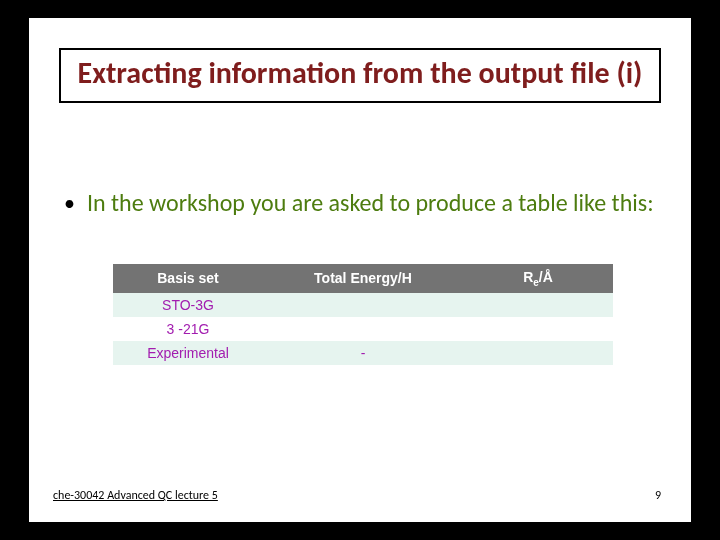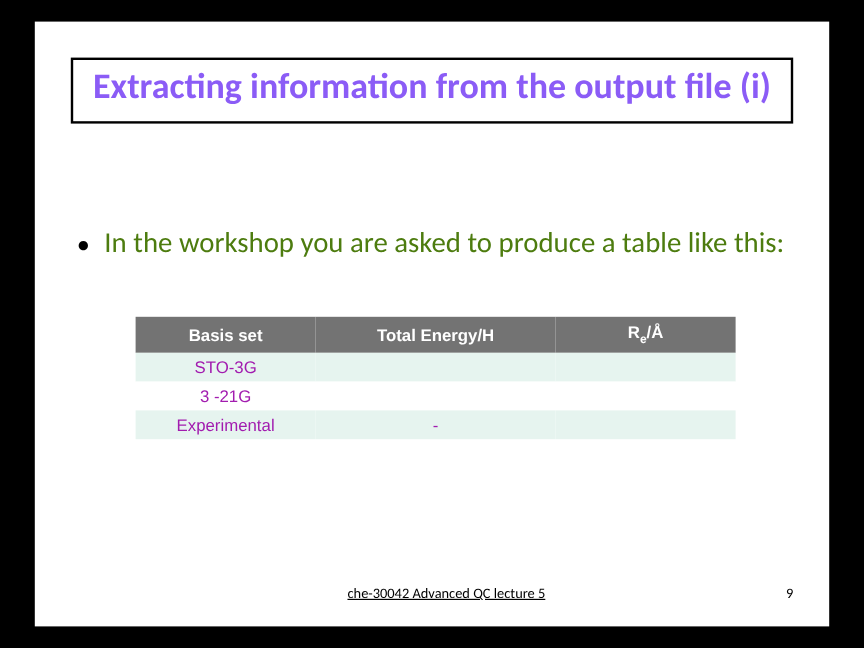--- a/index.html
+++ b/index.html
@@ -15,21 +15,21 @@
     left: 30px; top: 30px;
     width: 602px;
     border: 2px solid #000;
     text-align: center;
     padding: 6px 10px 10px 10px;
   }
   .title-box .title {
     font-size: 30px;
     font-weight: 700;
     line-height: 1.15;
-    color: #8b5cf6;
+    color: #7f1d1d;
   }
   .bullet-row {
     position: absolute;
     left: 35px; top: 170px;
     width: 600px;
     display: flex;
     align-items: flex-start;
   }
   .bullet-dot {
     font-size: 22px;
@@ -69,21 +69,20 @@
   }
   .tbl tbody tr:nth-child(odd) td { background: #e6f4ef; }
   .tbl tbody tr:nth-child(even) td { background: #fff; }
   .col-a { width: 150px; }
   .col-b { width: 200px; }
   .col-c { width: 150px; }
   .footer-center {
     position: absolute;
     left: 0; width: 662px;
     top: 470px;
-    text-align: center;
     font-family: Calibri, Arial, sans-serif;
     font-size: 12px;
     color: #000;
     text-decoration: underline;
     padding-left: 24px;
   }
   .footer-page {
     position: absolute;
     right: 30px;
     top: 470px;

